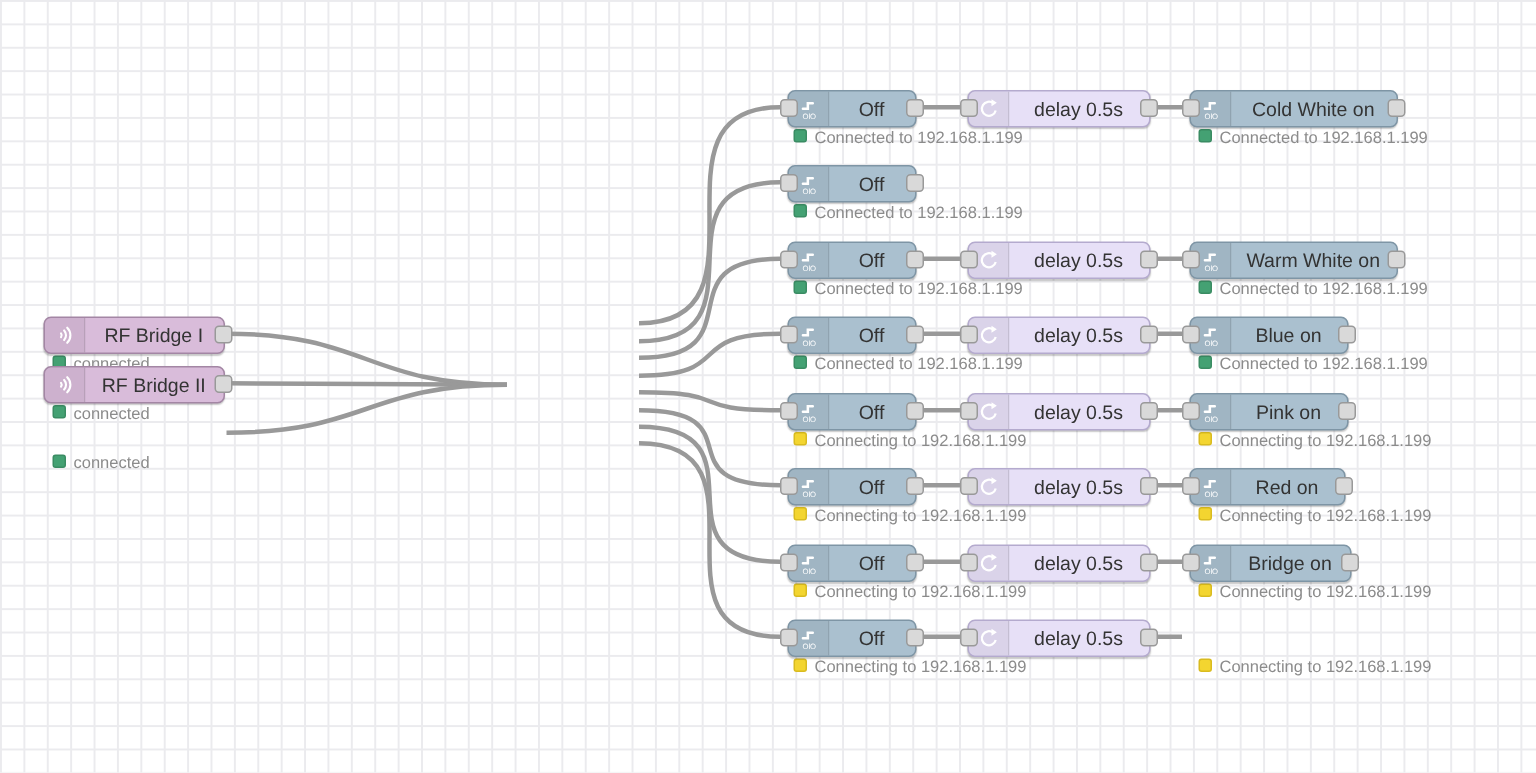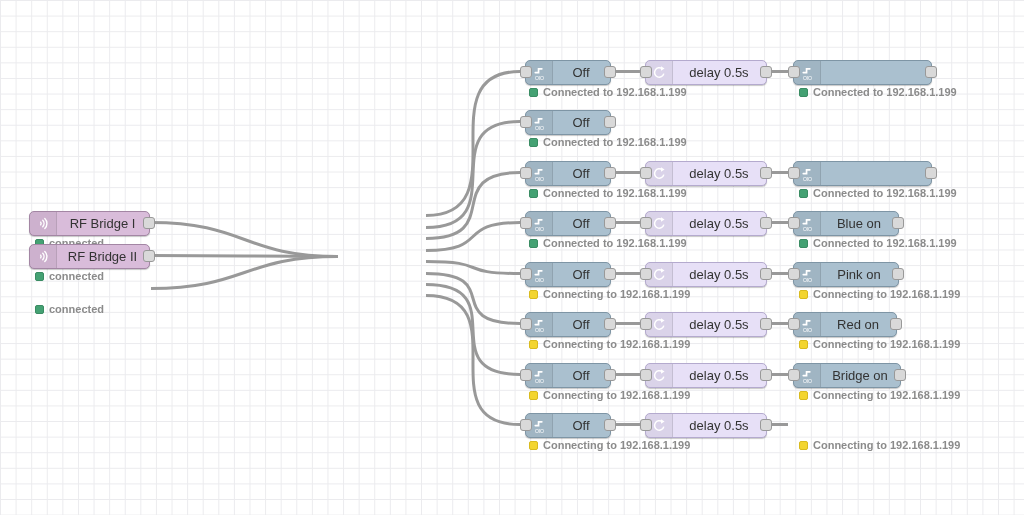--- a/index.html
+++ b/index.html
@@ -7,22 +7,22 @@
   .canvas{
     position:relative;width:1024px;height:515px;overflow:hidden;
     background-color:#ffffff;
     background-image:
       linear-gradient(to right,#ebebee 1px,transparent 1px),
       linear-gradient(to bottom,#ebebee 1px,transparent 1px);
     background-size:15.6px 15.6px;
   }
   svg.wires{position:absolute;left:0;top:0;z-index:1;}
   svg.wires path{stroke:#999;stroke-width:3;fill:none;}
-  .status{position:absolute;z-index:2;display:flex;align-items:center;gap:5px;
-    font-size:11px;color:#8b8b8b;white-space:nowrap;height:12px;font-weight:bold;}
+  .status{position:absolute;z-index:2;display:flex;align-items:flex-start;gap:5px;
+    font-size:11px;color:#8b8b8b;white-space:nowrap;height:12px;}
   .dot{width:9px;height:9px;border-radius:2px;box-sizing:border-box;flex:0 0 auto;}
   .dot.connected{background:#44a173;border:1px solid #3a8c63;}
   .dot.connecting{background:#f3d530;border:1px solid #d9bb1f;}
   .node{position:absolute;z-index:3;height:23px;border-radius:5px;border:1px solid;
     box-shadow:0 1px 1px rgba(0,0,0,0.22);box-sizing:content-box;}
   .node .lbl{display:block;margin-left:26px;text-align:center;font-size:13px;
     color:#333;line-height:23px;white-space:nowrap;overflow:hidden;}
   .node.it .lbl{}
   .icon-region{position:absolute;left:0;top:0;bottom:0;width:26px;
     background:rgba(0,0,0,0.055);border-right:1px solid rgba(0,0,0,0.10);
@@ -138,20 +138,21 @@
     <span class="port in"></span>
     <span class="port out"></span>
   </div>
   <div class="node light it" style="left:793px;top:60px;width:137px">
     <span class="icon-region">
       <svg width="15" height="16" viewBox="0 0 16 17">
           <path d="M3.5 8 h3.5 v-4 h3.5" stroke="#fff" stroke-width="1.8" fill="none" stroke-linecap="round"></path>
           <text x="8" y="15.5" font-size="5.5" fill="#fff" text-anchor="middle">OlO</text>
         </svg>
     </span>
+    <span class="lbl">Cold White on</span>
     <span class="port in"></span>
     <span class="port out"></span>
   </div>
   <div class="status" style="left:799px;top:86px">
     <span class="dot connected"></span>
     <span>Connected to 192.168.1.199</span>
   </div>
 
   <div class="node light it" style="left:525px;top:110px;width:84px">
     <span class="icon-region">
@@ -195,20 +196,21 @@
     <span class="port in"></span>
     <span class="port out"></span>
   </div>
   <div class="node light it" style="left:793px;top:161px;width:137px">
     <span class="icon-region">
       <svg width="15" height="16" viewBox="0 0 16 17">
           <path d="M3.5 8 h3.5 v-4 h3.5" stroke="#fff" stroke-width="1.8" fill="none" stroke-linecap="round"></path>
           <text x="8" y="15.5" font-size="5.5" fill="#fff" text-anchor="middle">OlO</text>
         </svg>
     </span>
+    <span class="lbl">Warm White on</span>
     <span class="port in"></span>
     <span class="port out"></span>
   </div>
   <div class="status" style="left:799px;top:187px">
     <span class="dot connected"></span>
     <span>Connected to 192.168.1.199</span>
   </div>
 
   <div class="node light it" style="left:525px;top:211px;width:84px">
     <span class="icon-region">

